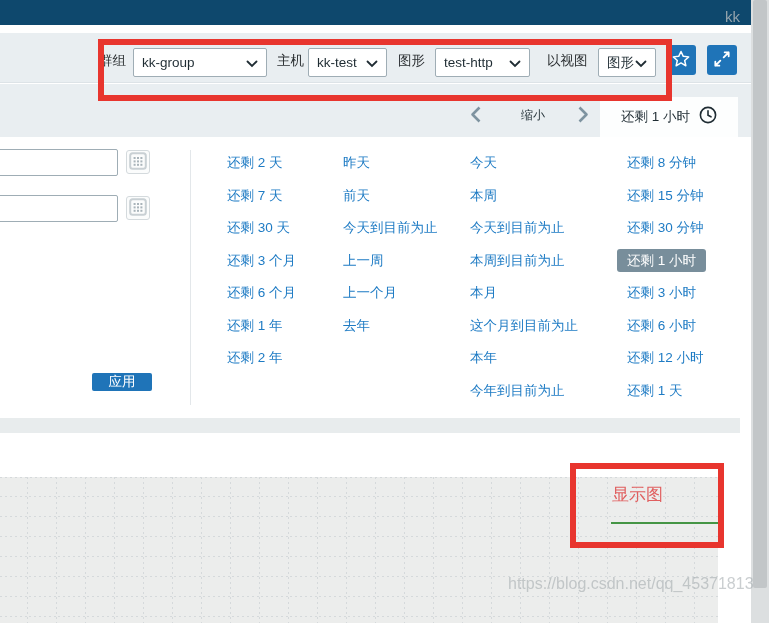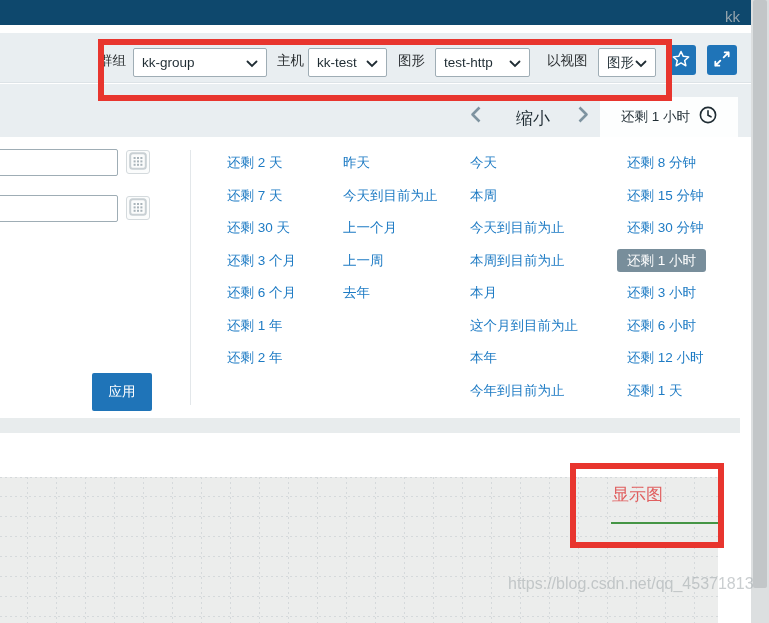--- a/index.html
+++ b/index.html
@@ -20,32 +20,32 @@
     justify-content:space-between; padding:10px 8px; cursor:pointer; }
   .select .sel-text { font-size:13.5px; color:#1f2c33; }
   .icon-btn { position:absolute; top:12px; width:30px; height:30px; background:#1f74b8;
     border:none; border-radius:3px; display:flex; align-items:center; justify-content:center; cursor:pointer; }
 
   
   .time-header { position:absolute; left:0; top:84px; width:751px; height:53px; background:#e9eef1; }
   .chev-btn { position:absolute; top:22px; width:20px; height:20px; background:transparent;
     border:none; display:flex; align-items:center; justify-content:center; cursor:pointer; }
   .zoomout { position:absolute; top:23px; left:505px; width:56px; text-align:center;
-    font-size:17px; color:#1f2c33; cursor:pointer; background:transparent; border:none; }
+    font-size:12px; color:#1f2c33; cursor:pointer; background:transparent; border:none; }
   .range-tab { position:absolute; left:600px; top:13px; width:138px; height:40px; background:#fdfefe;
     display:flex; align-items:center; justify-content:center; gap:9px; cursor:pointer; }
   .range-tab .tab-text { font-size:13.5px; color:#1f2c33; }
 
   
   .panel { position:absolute; left:0; top:137px; width:751px; height:281px; background:#fff; }
   .time-input { position:absolute; left:-30px; width:148px; height:27px; border:1px solid #9fadb5;
     border-radius:2px; font-size:13px; padding:0 6px; color:#1f2c33; }
   .cal-btn { position:absolute; left:126px; width:24px; height:24px; background:#fbfcfc;
     border:1px solid #d4dadd; border-radius:3px; display:flex; align-items:center; justify-content:center; cursor:pointer; }
-  .apply-btn { position:absolute; left:92px; top:236px; width:60px; height:38px; background:#1f74b8;
+  .apply-btn { position:absolute; left:92px; top:236px; width:60px; height:18px; background:#1f74b8;
     color:#fff; font-size:13.5px; border:none; border-radius:2px; cursor:pointer; }
   .v-divider { position:absolute; left:190px; top:13px; width:1px; height:255px; background:#e3e7ea; }
 
   .qcol { position:absolute; top:10px; display:flex; flex-direction:column; }
   .qlink { height:32.5px; display:flex; align-items:center; font-size:13.5px; color:#1e7bc4;
     cursor:pointer; white-space:nowrap; }
   .qcol-4 .qlink { padding-left:10px; }
   .qcol-4 .qlink.selected { background:#788e9b; color:#fff; border-radius:3px; height:23px;
     margin:4.75px 0; padding:0 10px; }
 
@@ -209,23 +209,24 @@
       <span class="qlink">还剩 7 天</span>
       <span class="qlink">还剩 30 天</span>
       <span class="qlink">还剩 3 个月</span>
       <span class="qlink">还剩 6 个月</span>
       <span class="qlink">还剩 1 年</span>
       <span class="qlink">还剩 2 年</span>
     </div>
 
     <div class="qcol" style="left:343px">
       <span class="qlink">昨天</span>
+      <span class="qlink">前天</span>
       <span class="qlink">今天到目前为止</span>
+      <span class="qlink">上一周</span>
       <span class="qlink">上一个月</span>
-      <span class="qlink">上一周</span>
       <span class="qlink">去年</span>
     </div>
 
     <div class="qcol" style="left:470px">
       <span class="qlink">今天</span>
       <span class="qlink">本周</span>
       <span class="qlink">今天到目前为止</span>
       <span class="qlink">本周到目前为止</span>
       <span class="qlink">本月</span>
       <span class="qlink">这个月到目前为止</span>

